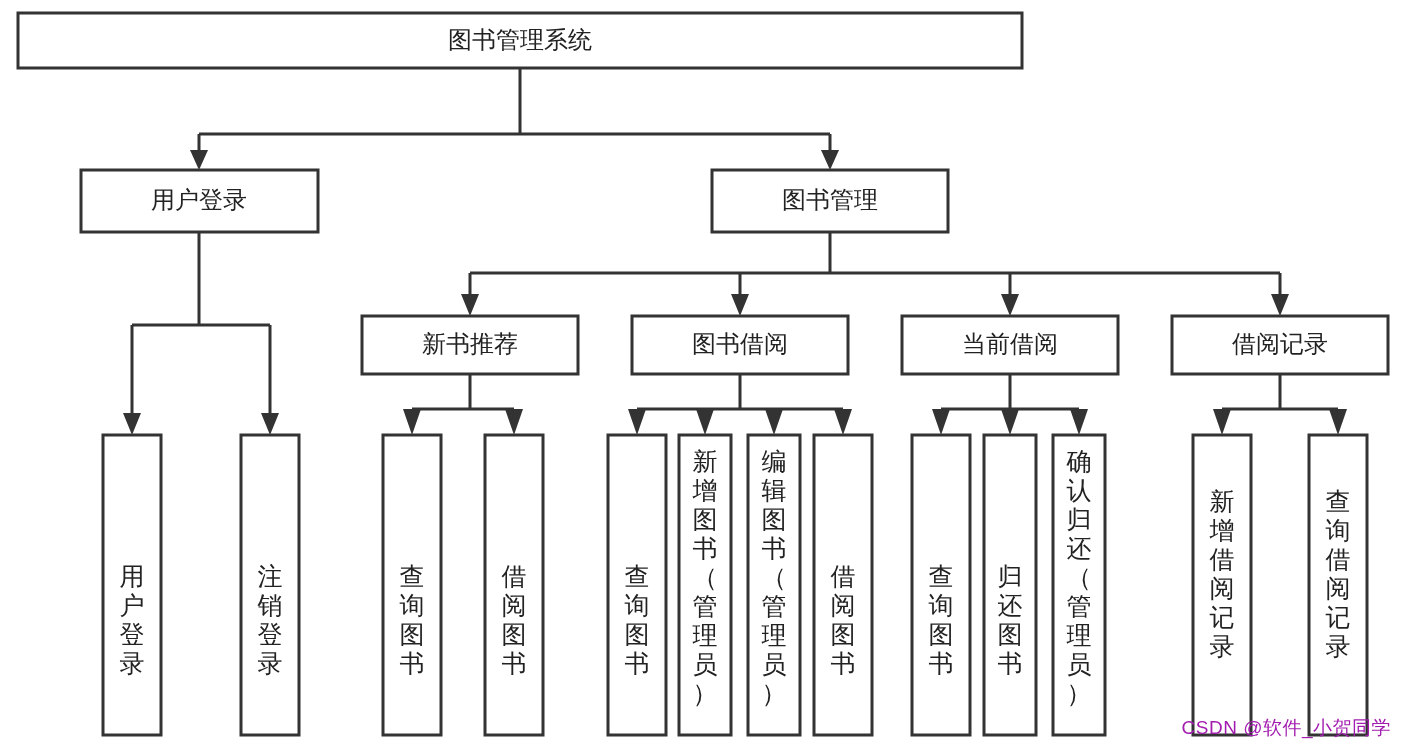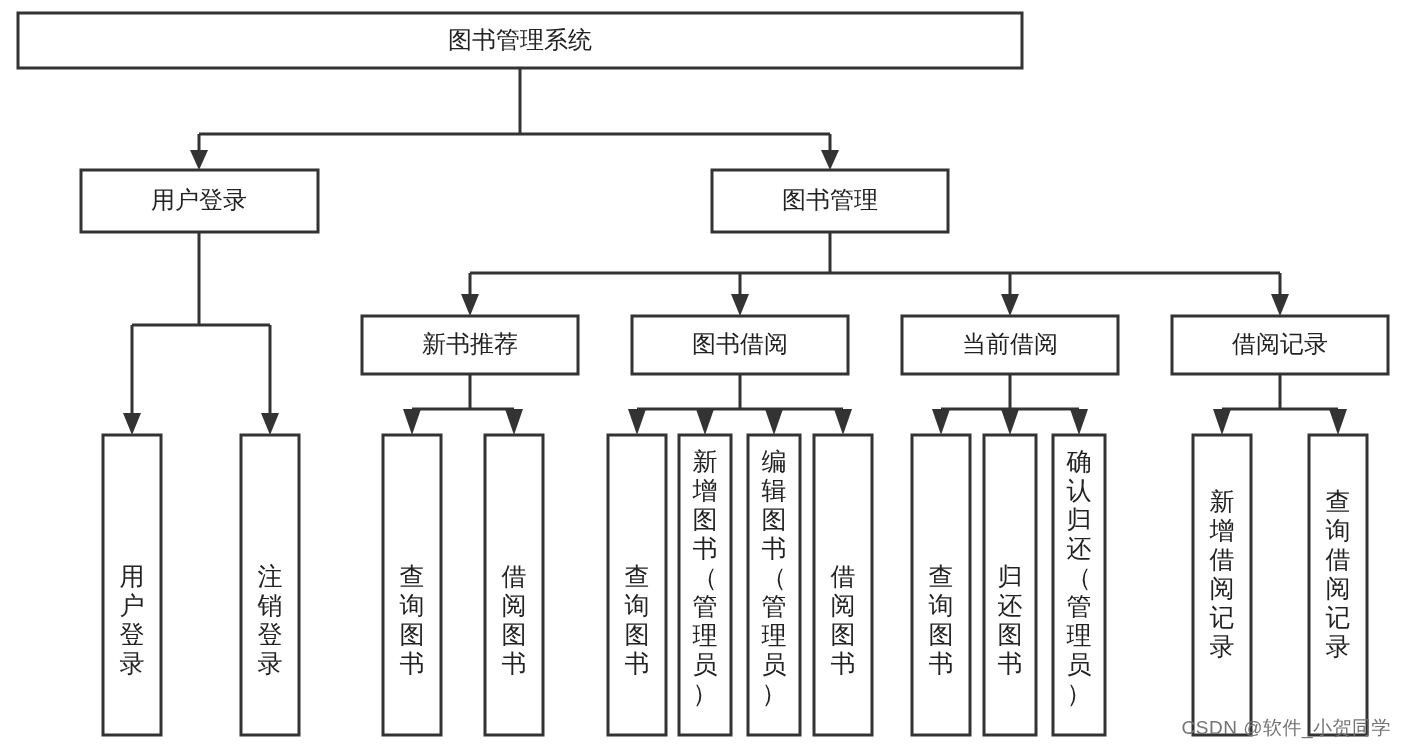--- a/index.html
+++ b/index.html
@@ -37,21 +37,21 @@
     font-family:"Liberation Sans","DejaVu Sans",sans-serif;
     font-size:25px;
     text-anchor:middle;
   }
   .watermark{
     position:absolute;
     right:14px;
     bottom:6px;
     font-family:"Liberation Sans","DejaVu Sans",sans-serif;
     font-size:19px;
-    color:#737373;
+    color:#a21caf;
     letter-spacing:0.5px;
     white-space:nowrap;
     pointer-events:none;
   }
 </style>
 </head>
 <body>
 
 <svg id="diagram" viewBox="0 0 1405 747" xmlns="http://www.w3.org/2000/svg">
 

